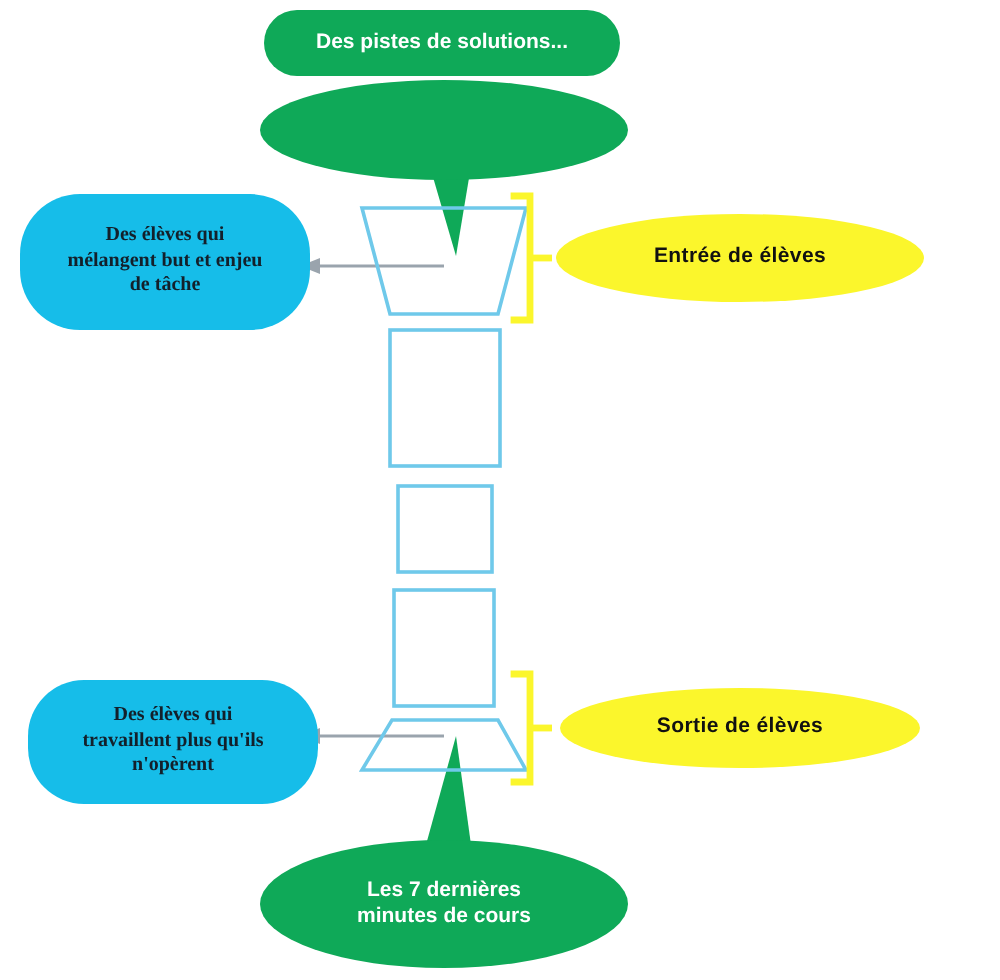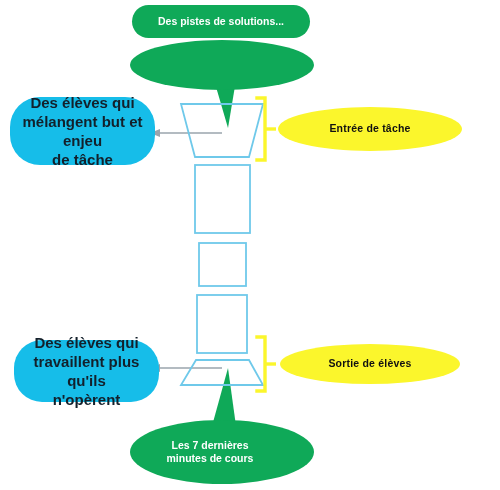--- a/index.html
+++ b/index.html
@@ -36,21 +36,22 @@
     line-height: 1.28;
     white-space: pre-line;
     pointer-events: none;
   }
   .lbl-green {
     color: #ffffff;
     font-size: 10.5px;
   }
   .lbl-blue {
     color: #13202b;
-    font-size: 15px;
+    font-size: 10px;
+    font-family: Liberation Serif, serif;
   }
   .lbl-yellow {
     color: #111111;
     font-size: 10.5px;
     letter-spacing: 0.2px;
   }
 </style>
 </head>
 <body>
 
@@ -99,28 +100,28 @@
     <rect x="10" y="97" width="145" height="68" rx="30" ry="30" fill="#16bde9"></rect>
     <rect x="14" y="340" width="145" height="62" rx="28" ry="28" fill="#16bde9"></rect>
 
     <ellipse cx="370" cy="129" rx="92" ry="22" fill="#fbf62c"></ellipse>
     <ellipse cx="370" cy="364" rx="90" ry="20" fill="#fbf62c"></ellipse>
   </svg>
 
   <div class="node-label lbl-green" style="left:132px; top:5px; width:178px; height:33px;">Des pistes de solutions...</div>
 
 
-  <div class="node-label lbl-green" style="left:118px; top:420px; width:184px; height:64px;">Les 7 dernières
+  <div class="node-label lbl-green" style="left:130px; top:420px; width:184px; height:64px;">Les 7 dernières
 minutes de cours</div>
 
   <div class="node-label lbl-blue" style="left:10px; top:97px; width:145px; height:68px;">Des élèves qui
 mélangent but et enjeu
 de tâche</div>
 
   <div class="node-label lbl-blue" style="left:14px; top:340px; width:145px; height:62px;">Des élèves qui
 travaillent plus qu'ils
 n'opèrent</div>
 
-  <div class="node-label lbl-yellow" style="left:278px; top:107px; width:184px; height:44px;">Entrée de tâche</div>
+  <div class="node-label lbl-yellow" style="left:278px; top:107px; width:184px; height:44px;">Entrée de élèves</div>
 
   <div class="node-label lbl-yellow" style="left:280px; top:344px; width:180px; height:40px;">Sortie de élèves</div>
 
 </div>
 
 </body></html>

